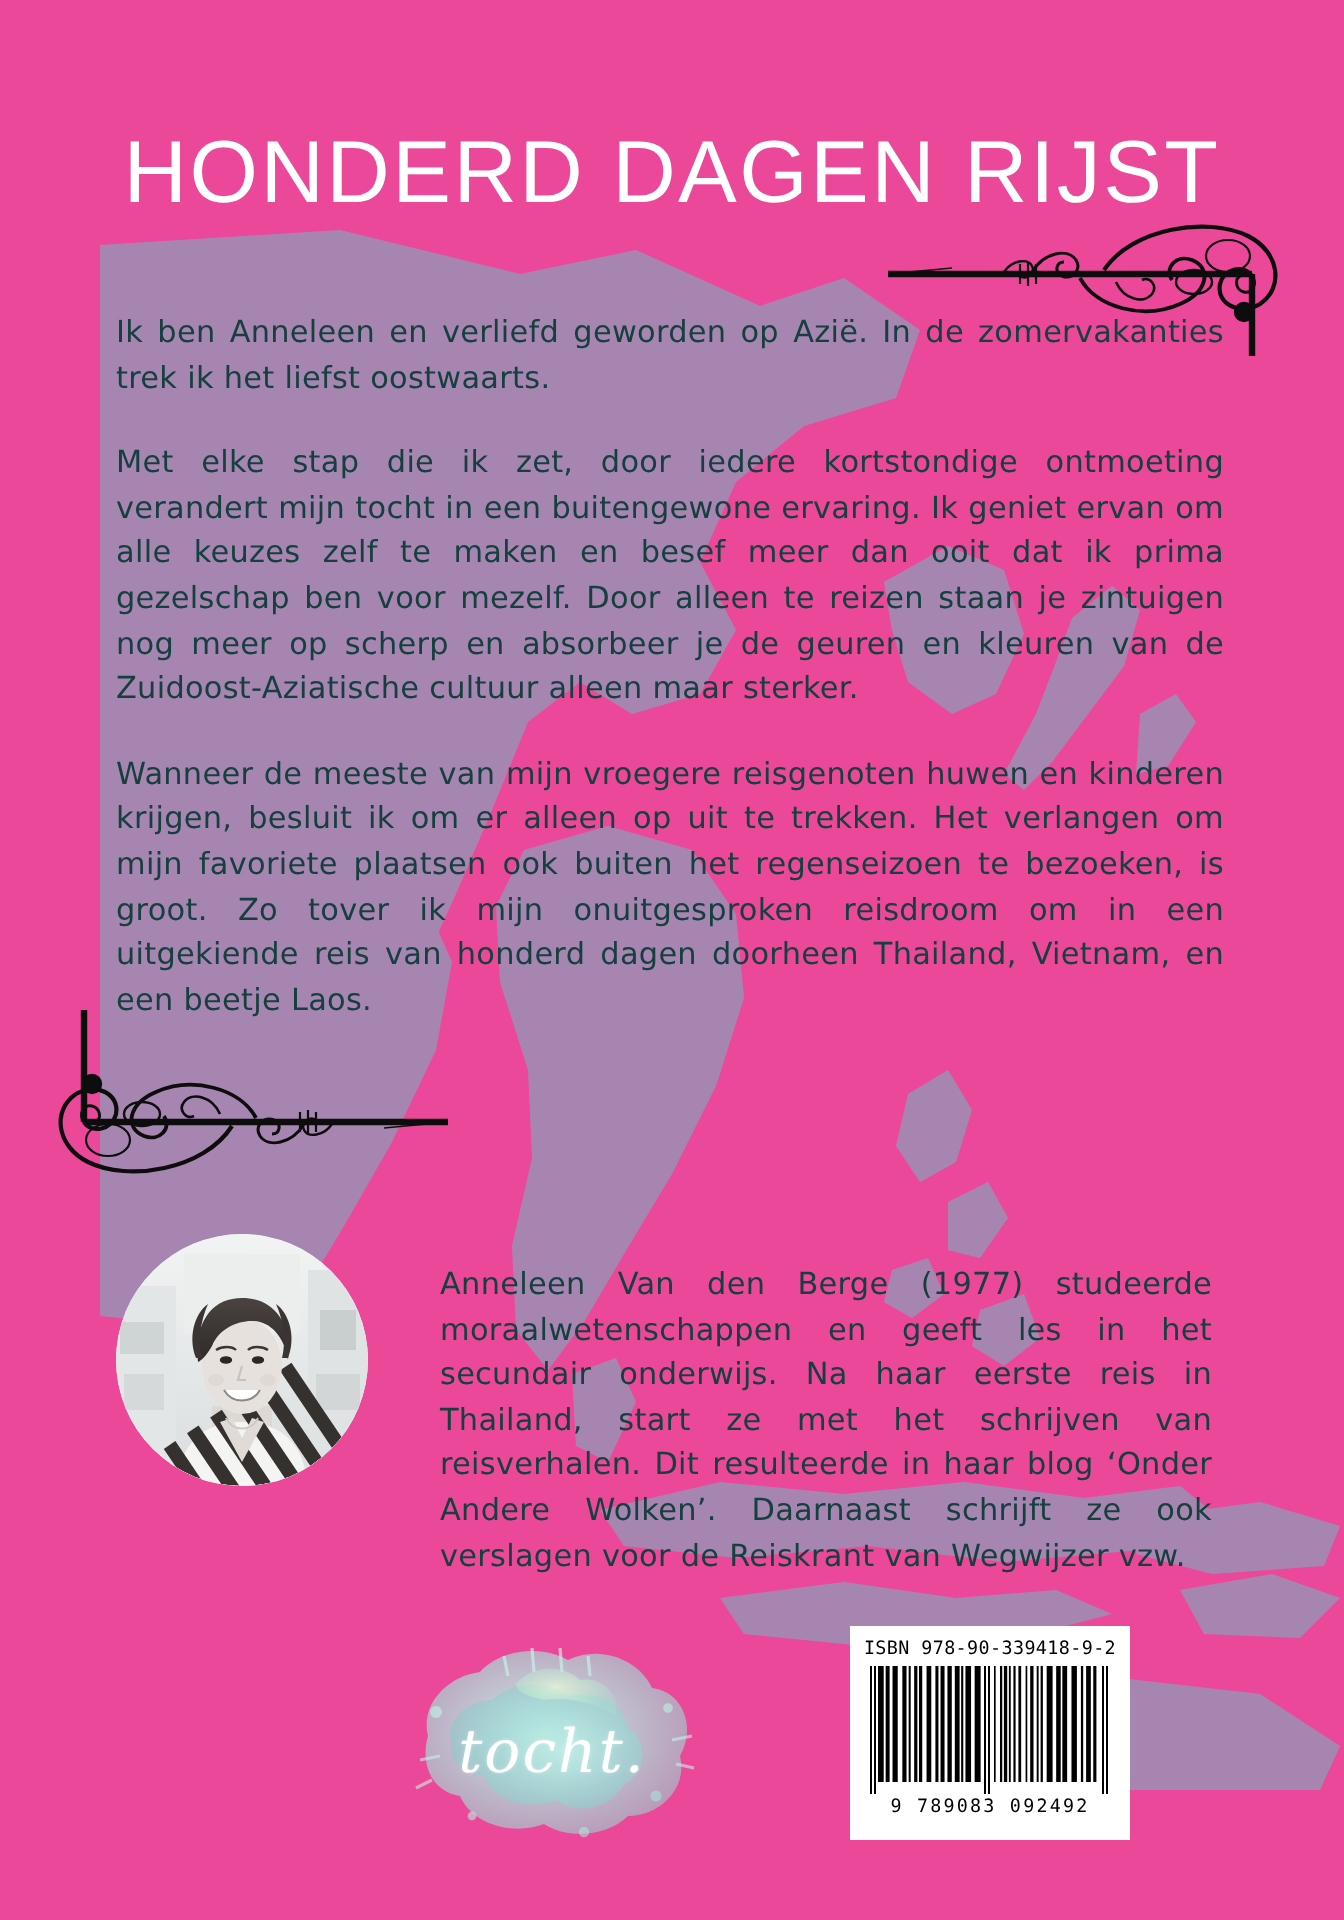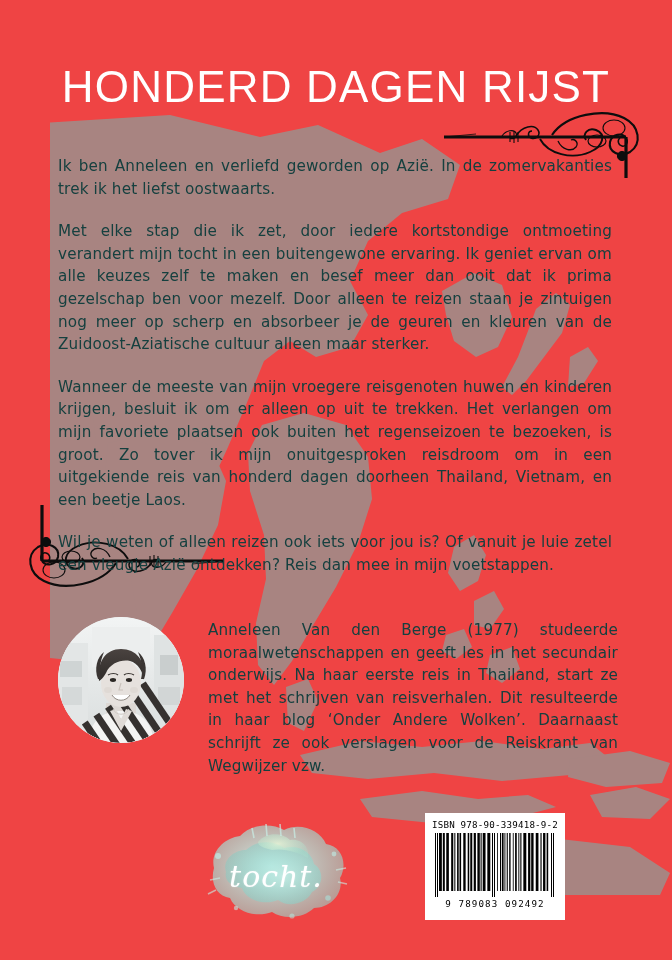--- a/index.html
+++ b/index.html
@@ -10,21 +10,21 @@
     width: 672px;
     height: 960px;
     overflow: hidden;
     font-family: "DejaVu Sans", sans-serif;
   }
 
   #cover {
     position: relative;
     width: 672px;
     height: 960px;
-    background: #ef4444;
+    background: #ec4899;
     overflow: hidden;
   }
 
   
   #map-layer {
     position: absolute;
     inset: 0;
     pointer-events: none;
   }
   #map-layer svg {
@@ -115,21 +115,21 @@
   #author-bio {
     margin-left: 24px;
     width: 410px;
     color: #15403f;
     font-size: 15.2px;
     line-height: 22.6px;
     text-align: justify;
     letter-spacing: 0.15px;
     margin-top: 2px;
   }
-  #author-bio p { margin: 0; }
+  #author-bio p { margin: 12px; }
 
   
   #publisher-logo {
     position: absolute;
     left: 196px;
     top: 812px;
     width: 160px;
     height: 116px;
   }
   #publisher-logo svg { display:block; width:100%; height:100%; }
@@ -283,21 +283,20 @@
         <path d="M140,51 L140,61 M136,50 L136,62 M132,51 L132,61" stroke-width="1.1"></path>
       </g>
       <circle cx="28" cy="37" r="4.6" fill="#0d0d0d"></circle>
     </svg>
   </div>
 
   <div id="body-copy">
     <p>Ik ben Anneleen en verliefd geworden op Azië. In de zomervakanties trek ik het liefst oostwaarts.</p>
     <p>Met elke stap die ik zet, door iedere kortstondige ontmoeting verandert mijn tocht in een buitengewone ervaring. Ik geniet ervan om alle keuzes zelf te maken en besef meer dan ooit dat ik prima gezelschap ben voor mezelf. Door alleen te reizen staan je zintuigen nog meer op scherp en absorbeer je de geuren en kleuren van de Zuidoost-Aziatische cultuur alleen maar sterker.</p>
     <p>Wanneer de meeste van mijn vroegere reisgenoten huwen en kinderen krijgen, besluit ik om er alleen op uit te trekken. Het verlangen om mijn favoriete plaatsen ook buiten het regenseizoen te bezoeken, is groot. Zo tover ik mijn onuitgesproken reisdroom om in een uitgekiende reis van honderd dagen doorheen Thailand, Vietnam, en een beetje Laos.</p>
-    <p>Wil je weten of alleen reizen ook iets voor jou is? Of vanuit je luie zetel een vleugje Azië ontdekken? Reis dan mee in mijn voetstappen.</p>
   </div>
 
   <div id="author-block">
     <div id="author-photo">
       <svg viewBox="0 0 126 126">
         <defs>
           <clipPath id="circleClip">
               <circle cx="63" cy="63" r="63"></circle>
             </clipPath>
           <linearGradient id="bgGrad" x1="0" y1="0" x2="0" y2="1">

